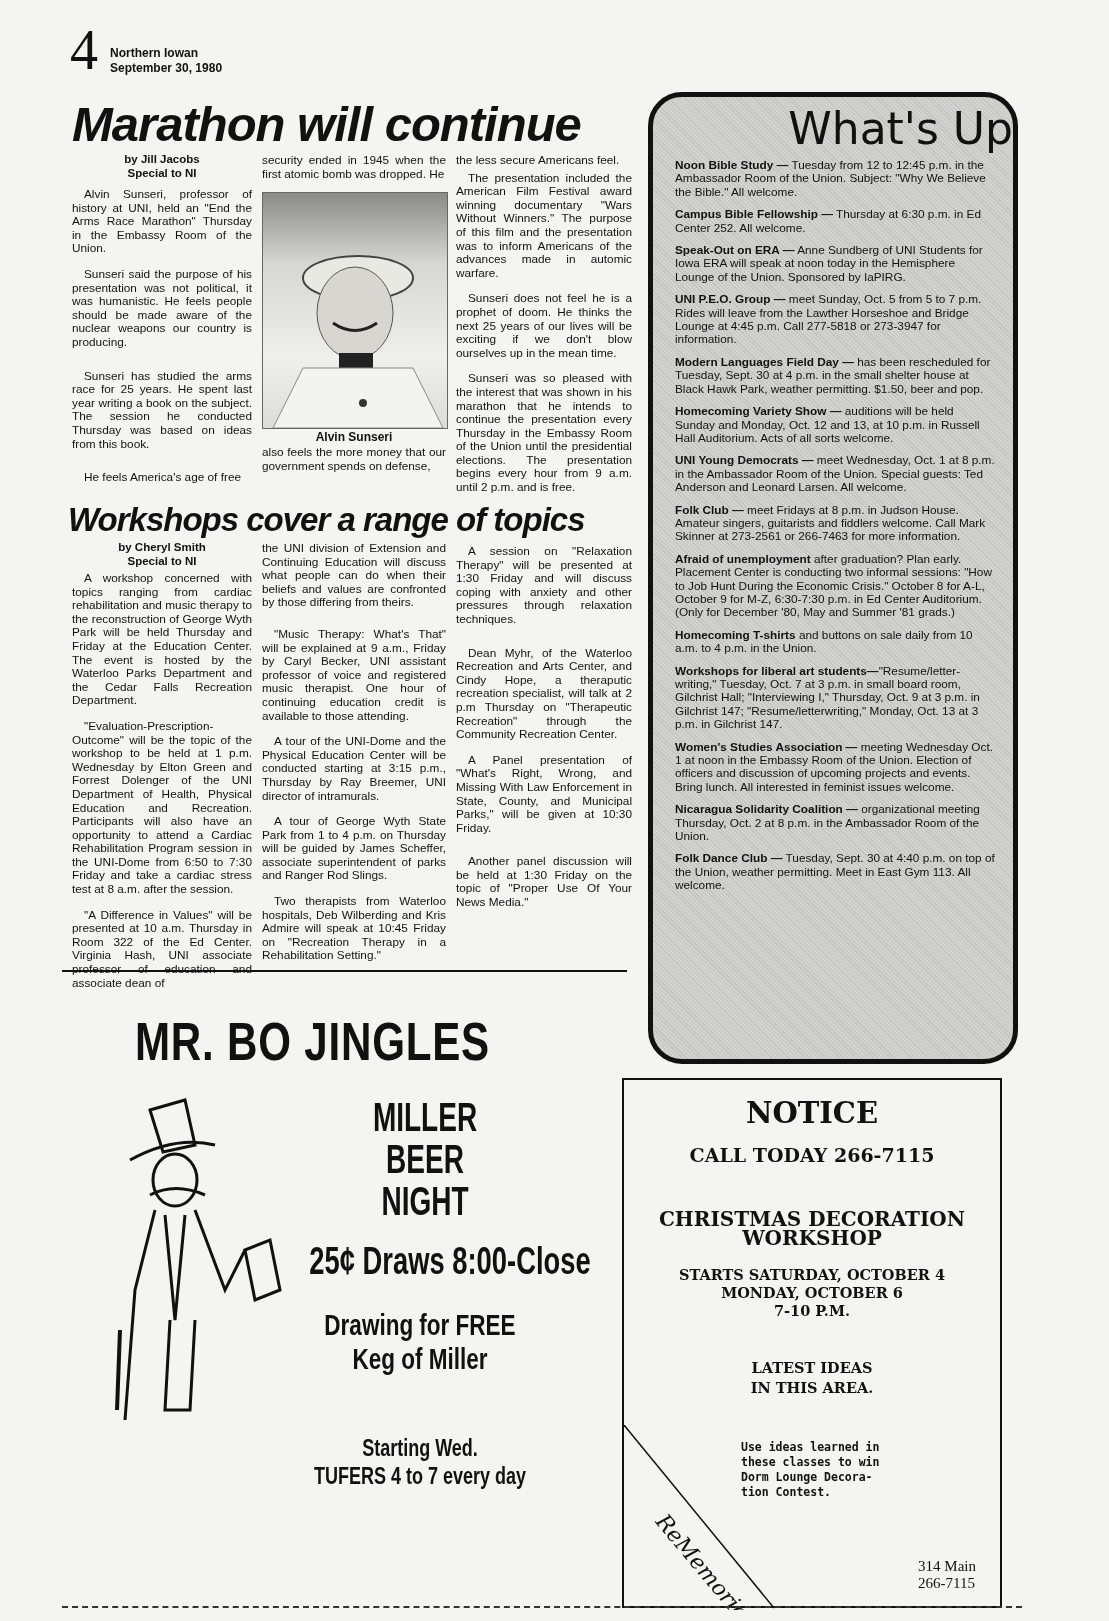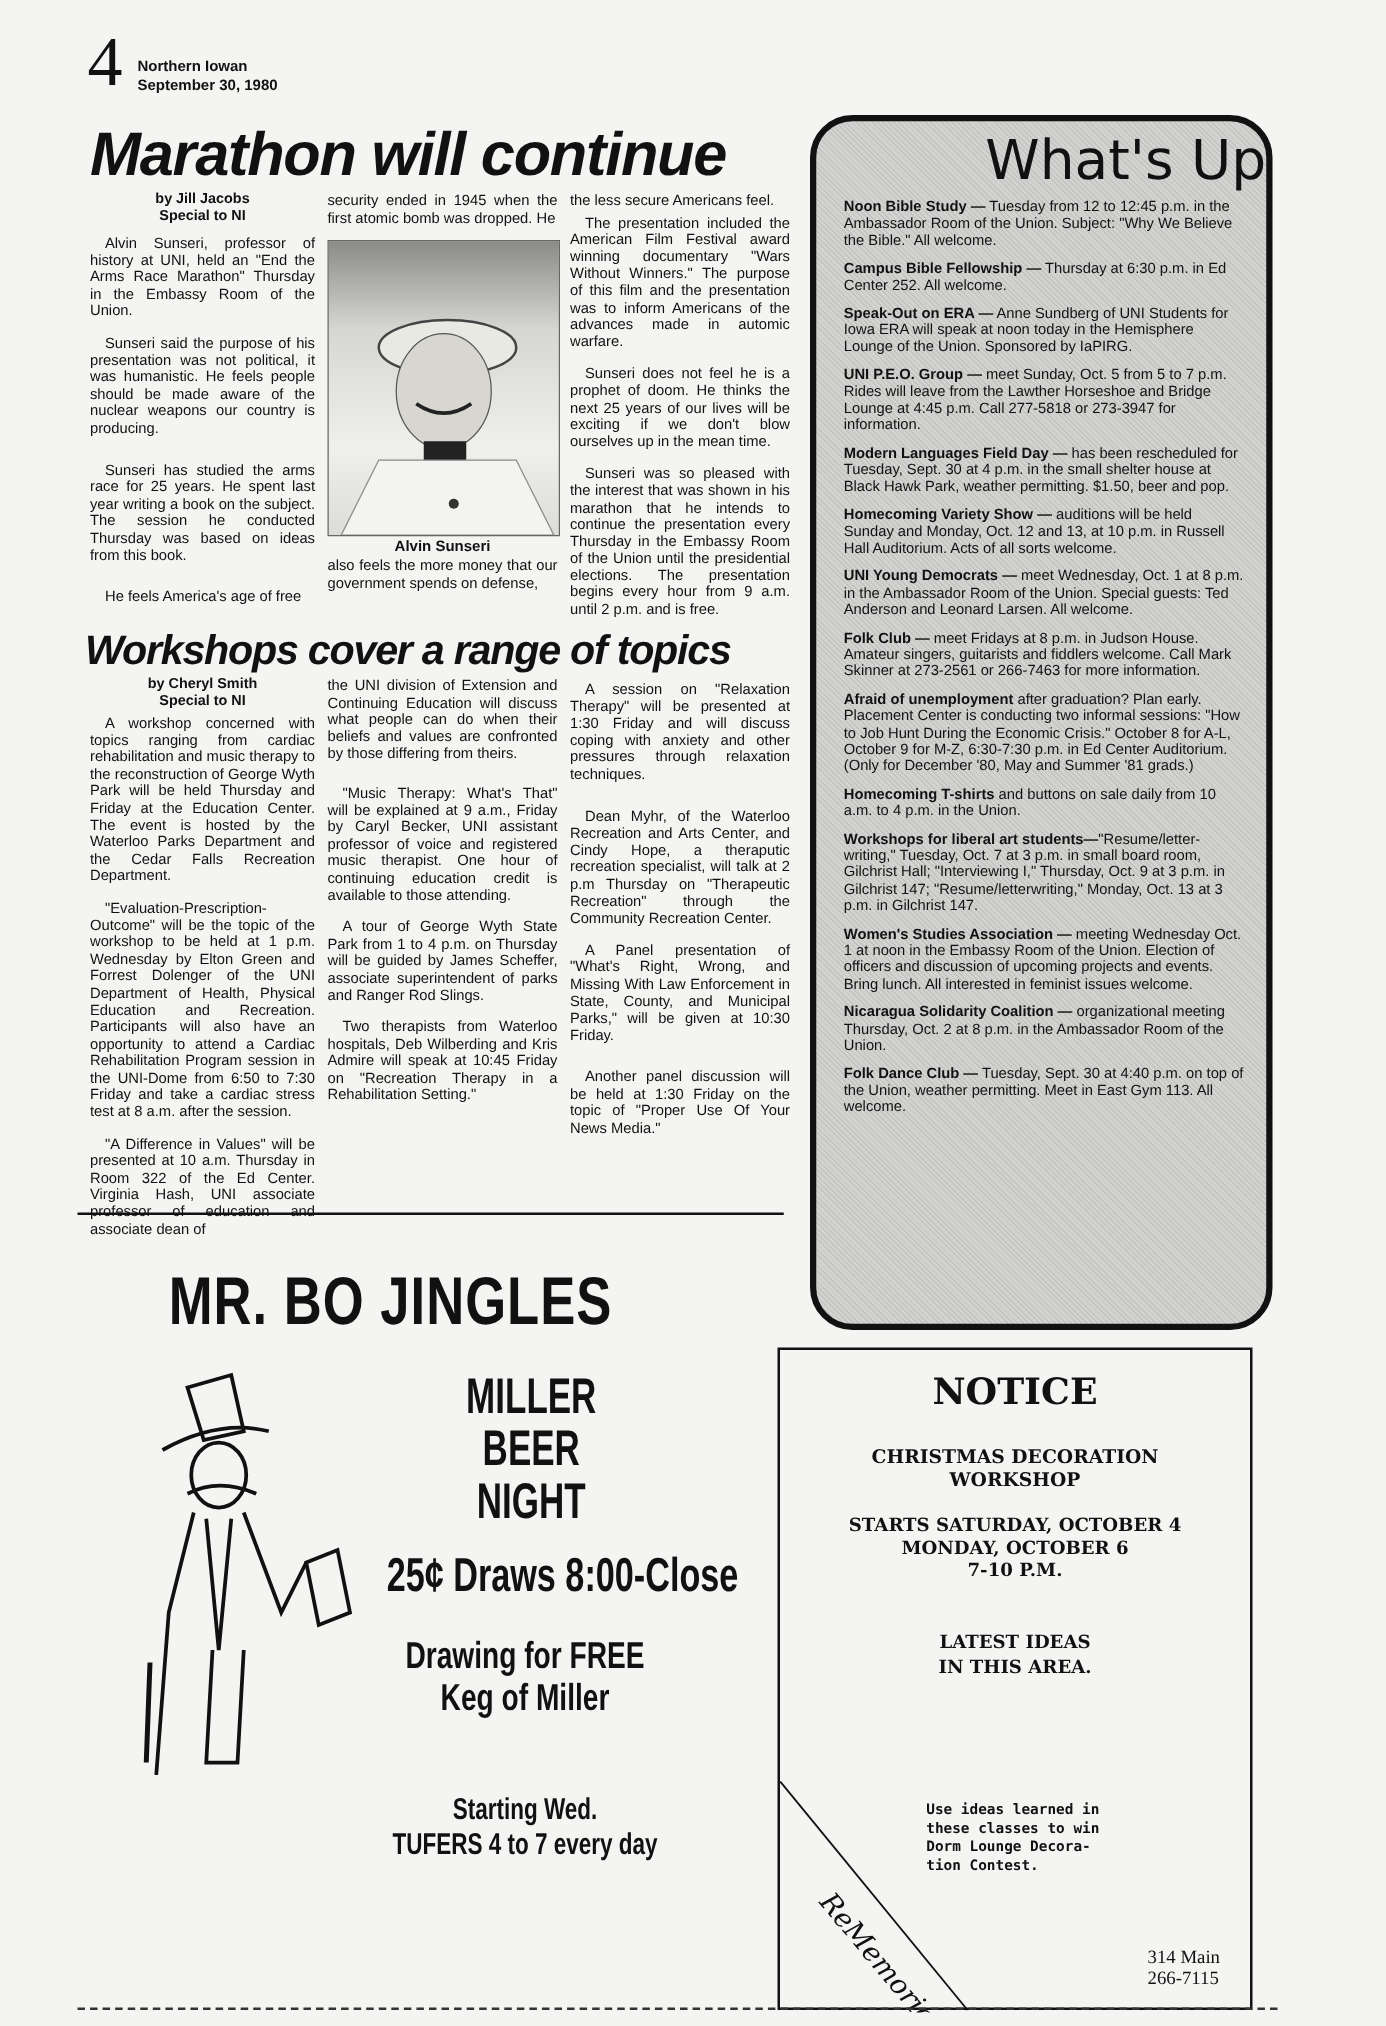--- a/index.html
+++ b/index.html
@@ -101,20 +101,21 @@
 
 <div class="abs col" style="left:72px;top:572px;width:180px;">
   <p>A workshop concerned with topics ranging from cardiac rehabilitation and music therapy to the reconstruction of George Wyth Park will be held Thursday and Friday at the Education Center. The event is hosted by the Waterloo Parks Department and the Cedar Falls Recreation Department.</p>
   <p>"Evaluation-Prescription-Outcome" will be the topic of the workshop to be held at 1 p.m. Wednesday by Elton Green and Forrest Dolenger of the UNI Department of Health, Physical Education and Recreation. Participants will also have an opportunity to attend a Cardiac Rehabilitation Program session in the UNI-Dome from 6:50 to 7:30 Friday and take a cardiac stress test at 8 a.m. after the session.</p>
   <p>"A Difference in Values" will be presented at 10 a.m. Thursday in Room 322 of the Ed Center. Virginia Hash, UNI associate professor of education and associate dean of</p>
 </div>
 
 <div class="abs col" style="left:262px;top:542px;width:184px;">
   <p class="noind" style="margin-bottom:18px">the UNI division of Extension and Continuing Education will discuss what people can do when their beliefs and values are confronted by those differing from theirs.</p>
   <p>"Music Therapy: What's That" will be explained at 9 a.m., Friday by Caryl Becker, UNI assistant professor of voice and registered music therapist. One hour of continuing education credit is available to those attending.</p>
+  <p>A tour of the UNI-Dome and the Physical Education Center will be conducted starting at 3:15 p.m., Thursday by Ray Breemer, UNI director of intramurals.</p>
   <p>A tour of George Wyth State Park from 1 to 4 p.m. on Thursday will be guided by James Scheffer, associate superintendent of parks and Ranger Rod Slings.</p>
   <p>Two therapists from Waterloo hospitals, Deb Wilberding and Kris Admire will speak at 10:45 Friday on "Recreation Therapy in a Rehabilitation Setting."</p>
 </div>
 
 <div class="abs col" style="left:456px;top:545px;width:176px;">
   <p style="margin-bottom:20px">A session on "Relaxation Therapy" will be presented at 1:30 Friday and will discuss coping with anxiety and other pressures through relaxation techniques.</p>
   <p>Dean Myhr, of the Waterloo Recreation and Arts Center, and Cindy Hope, a theraputic recreation specialist, will talk at 2 p.m Thursday on "Therapeutic Recreation" through the Community Recreation Center.</p>
   <p style="margin-bottom:20px">A Panel presentation of "What's Right, Wrong, and Missing With Law Enforcement in State, County, and Municipal Parks," will be given at 10:30 Friday.</p>
   <p>Another panel discussion will be held at 1:30 Friday on the topic of "Proper Use Of Your News Media."</p>
 </div>
@@ -168,21 +169,22 @@
   <div>Drawing for FREE</div>
   <div>Keg of Miller</div>
 </div>
 <div class="abs cond" style="left:230px;top:1434px;width:380px;font-size:24px;line-height:28px;transform:scaleX(0.75);">
   <div>Starting Wed.</div>
   <div>TUFERS 4 to 7 every day</div>
 </div>
 
 <div class="abs ad2">
   <div class="slab" style="margin-top:16px;font-size:29px;">NOTICE</div>
-  <div class="slab" style="margin-top:26px;font-size:15px;line-height:19px;">
+  <div class="slab" style="margin-top:14px;font-size:19px;">CALL TODAY 266-7115</div>
+  <div class="slab" style="margin-top:44px;font-size:20px;line-height:19px;">
     <div>CHRISTMAS DECORATION</div>
     <div>WORKSHOP</div>
   </div>
   <div class="slab" style="margin-top:18px;font-size:14.5px;line-height:18px;">
     <div>STARTS SATURDAY, OCTOBER 4</div>
     <div>MONDAY, OCTOBER 6</div>
     <div>7-10 P.M.</div>
   </div>
   <div class="slab" style="margin-top:38px;font-size:14.5px;line-height:20px;">
     <div>LATEST IDEAS</div>

